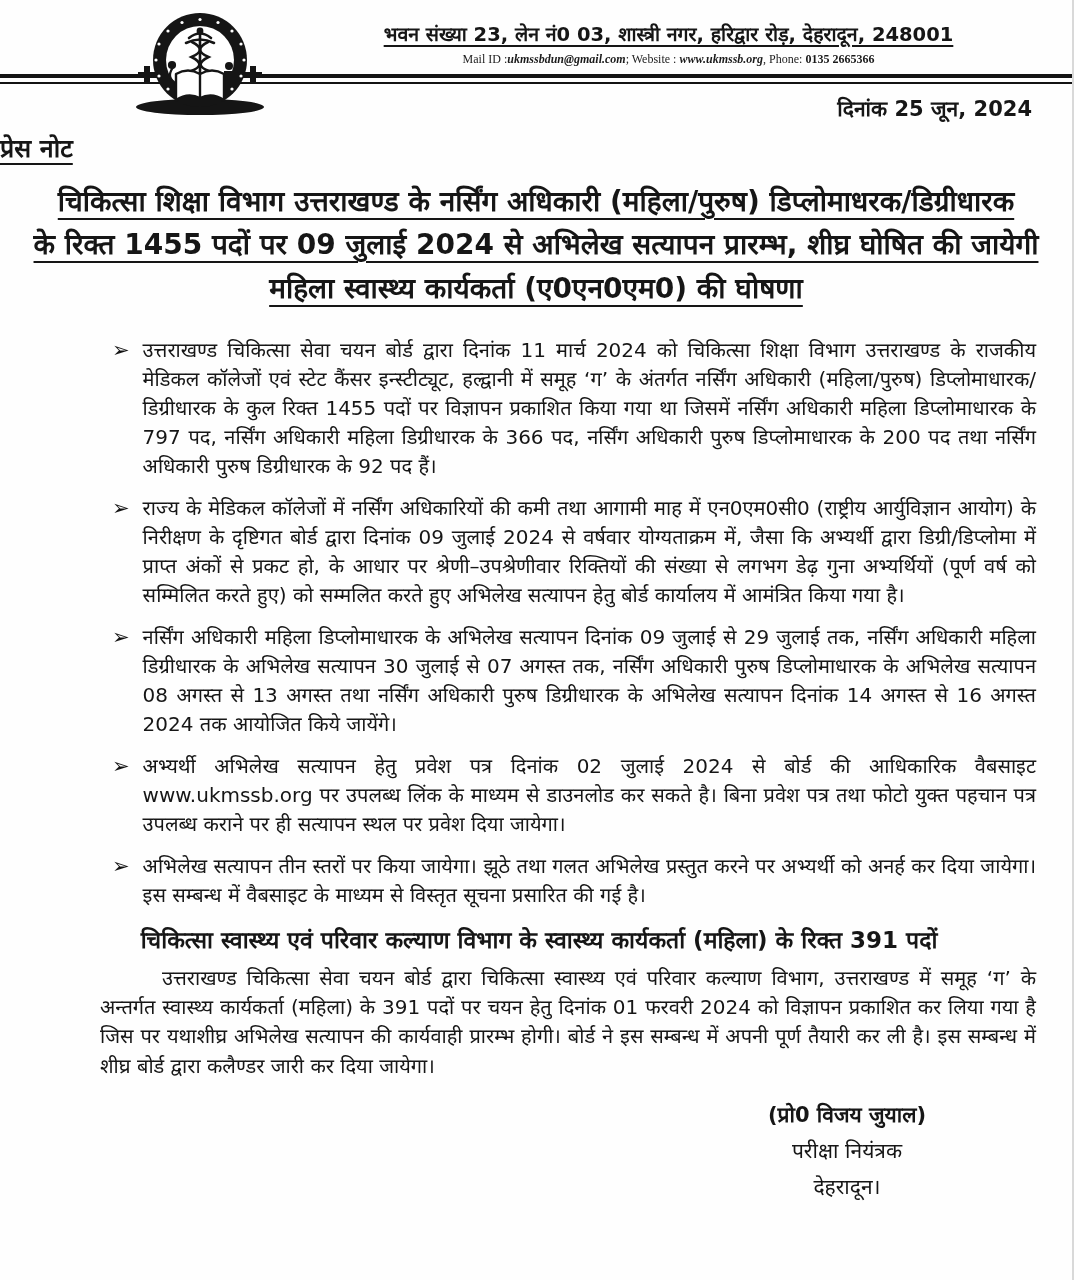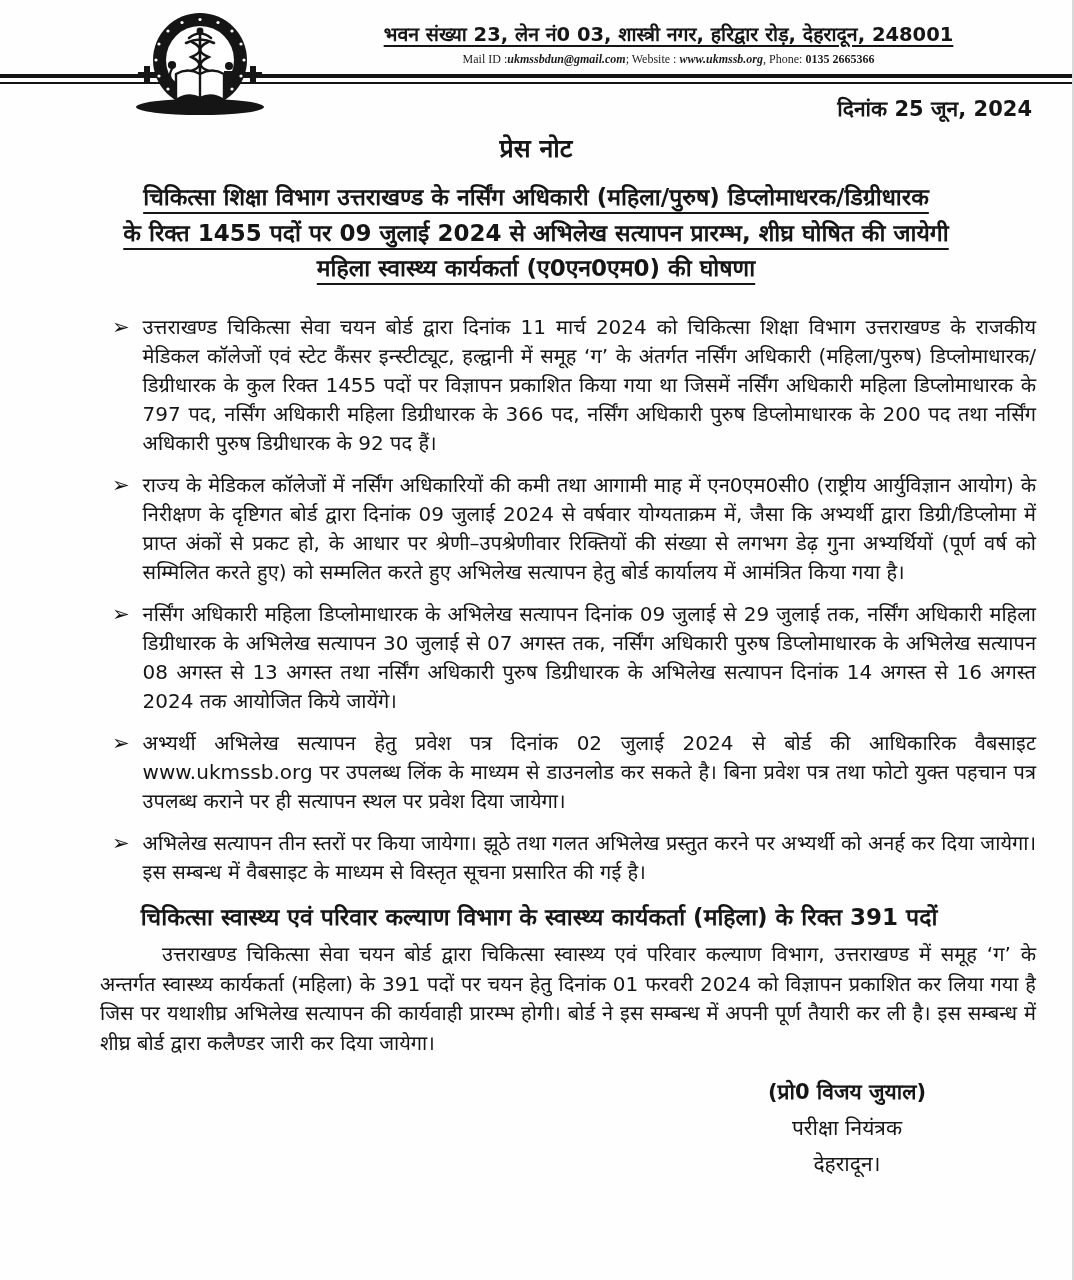--- a/index.html
+++ b/index.html
@@ -56,30 +56,31 @@
   
   .date-line {
     margin-top: 10px;
     padding-right: 40px;
     text-align: right;
     font-size: 21px;
     font-weight: bold;
   }
   .press-note {
     margin-top: 8px;
-    text-align: center;
+    text-align: left;
     font-size: 25px;
     font-weight: bold;
+    text-decoration: underline;
     text-underline-offset: 6px;
     text-decoration-thickness: 2px;
   }
   .headline {
     margin-top: 16px;
     text-align: center;
-    font-size: 23px;
+    font-size: 28px;
     font-weight: bold;
     line-height: 1.55;
   }
   .headline .hl-line {
     text-decoration: underline;
     text-underline-offset: 7px;
     text-decoration-thickness: 2px;
   }
   
   .bullets {

